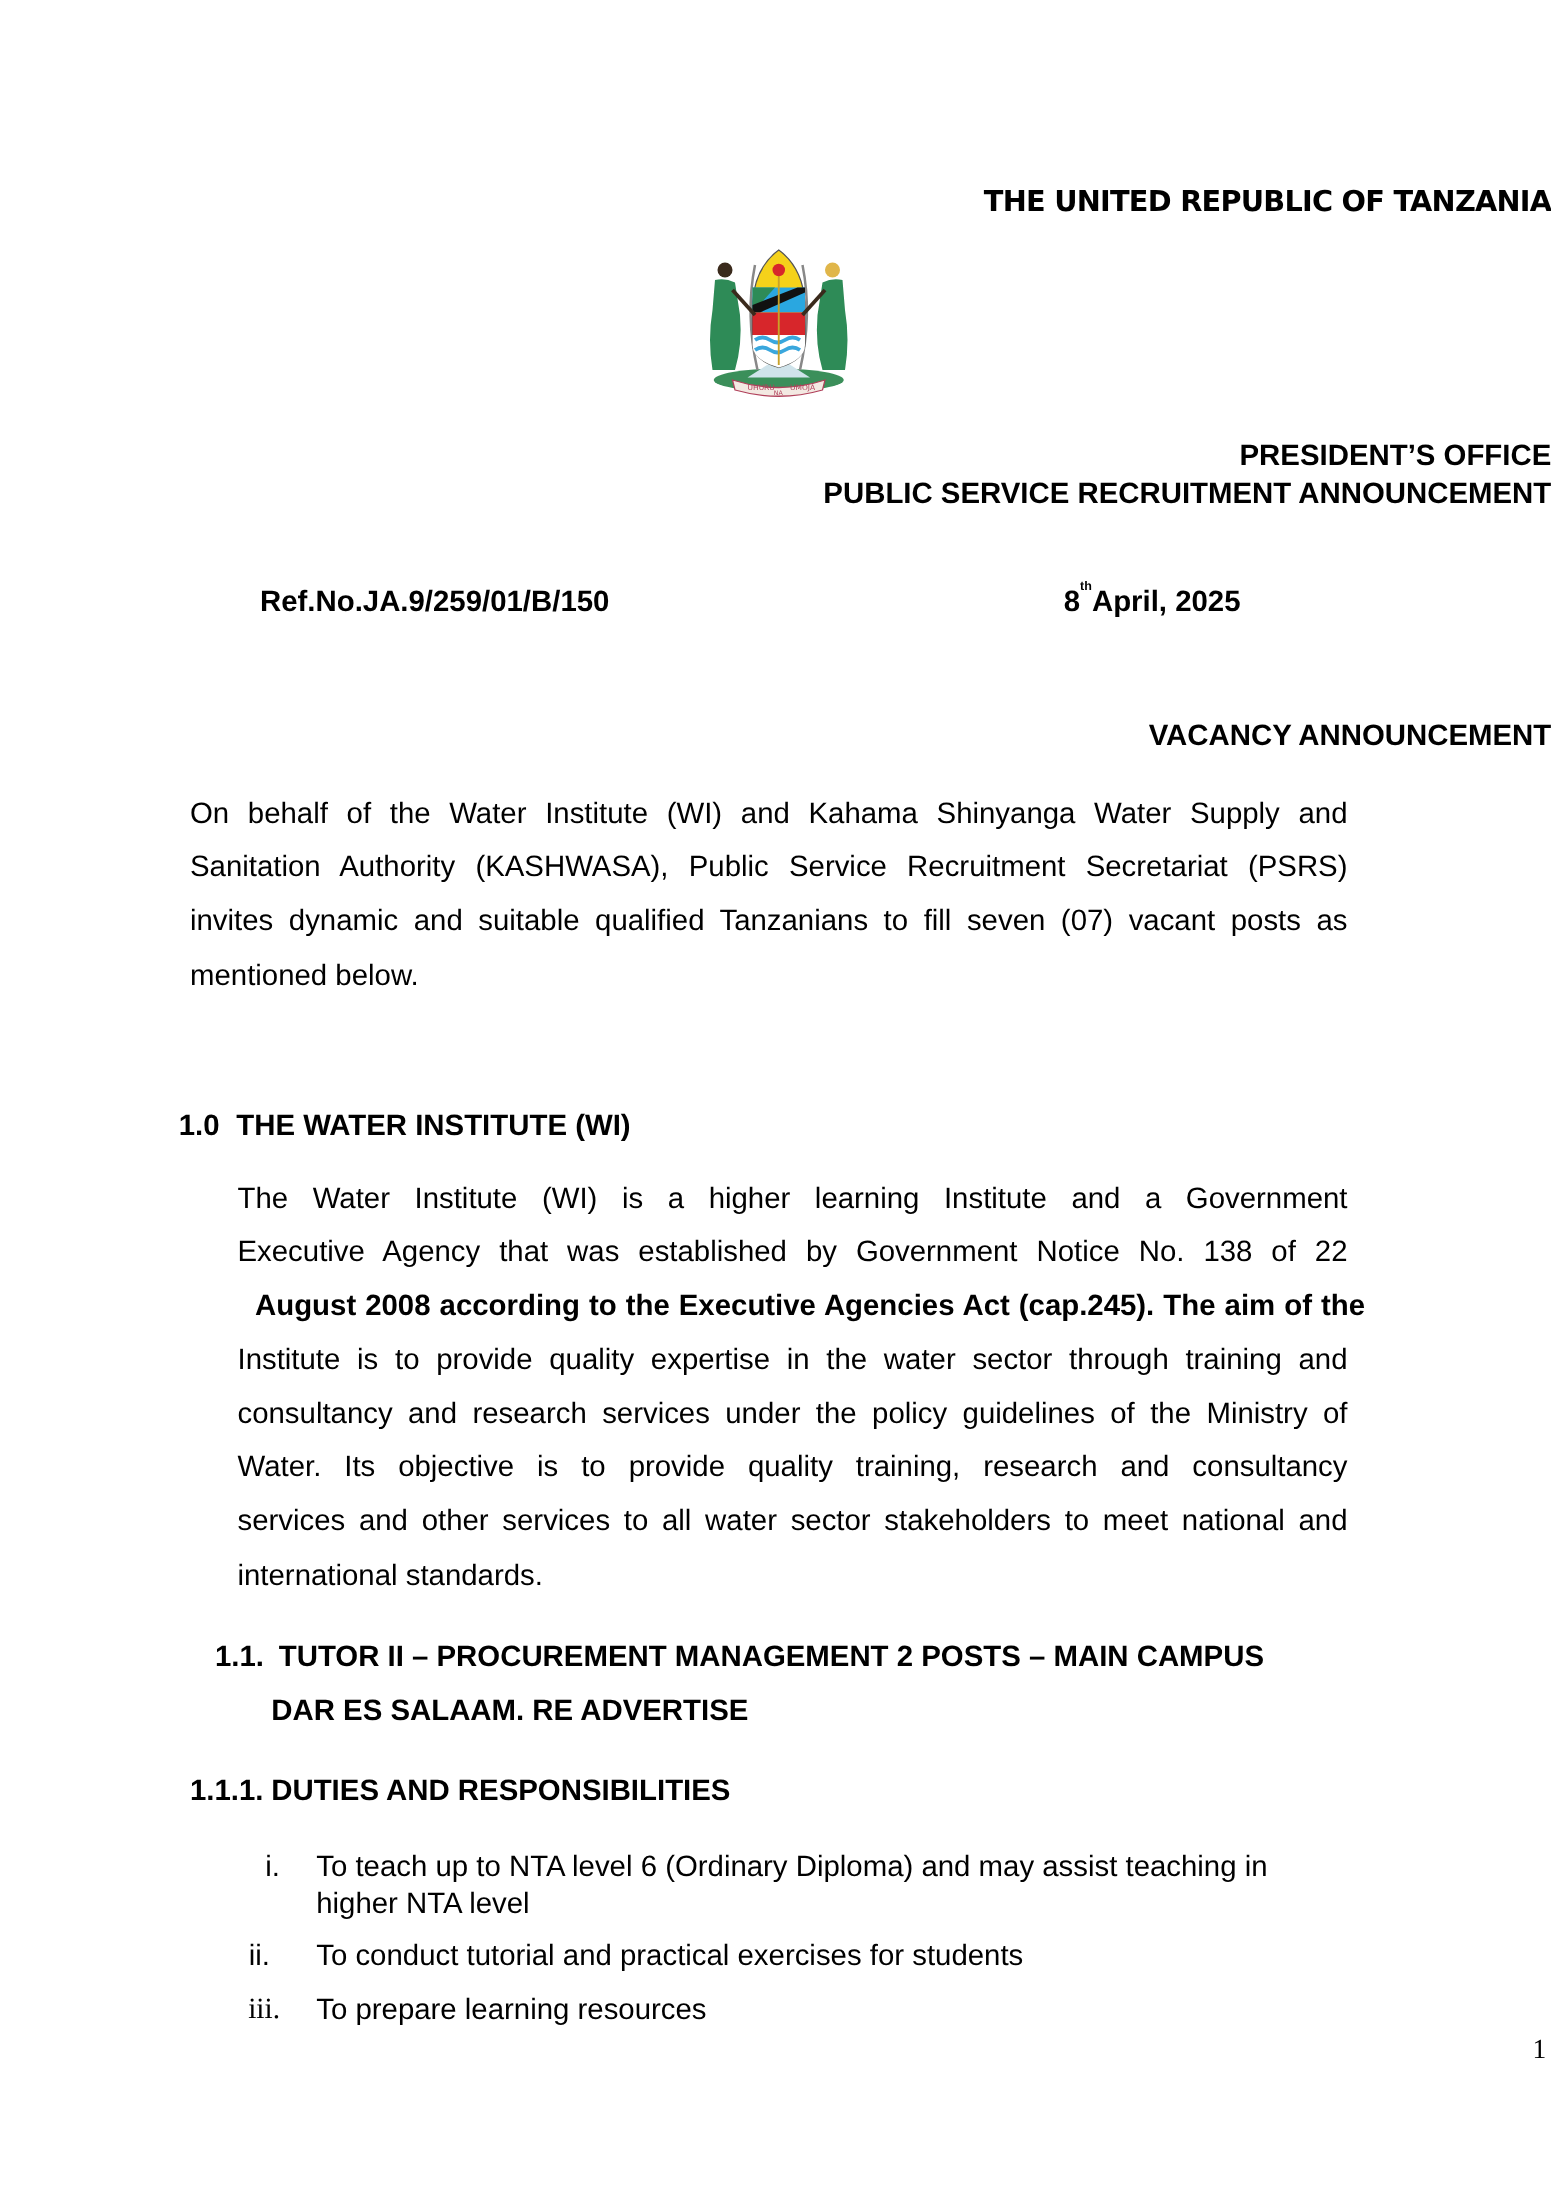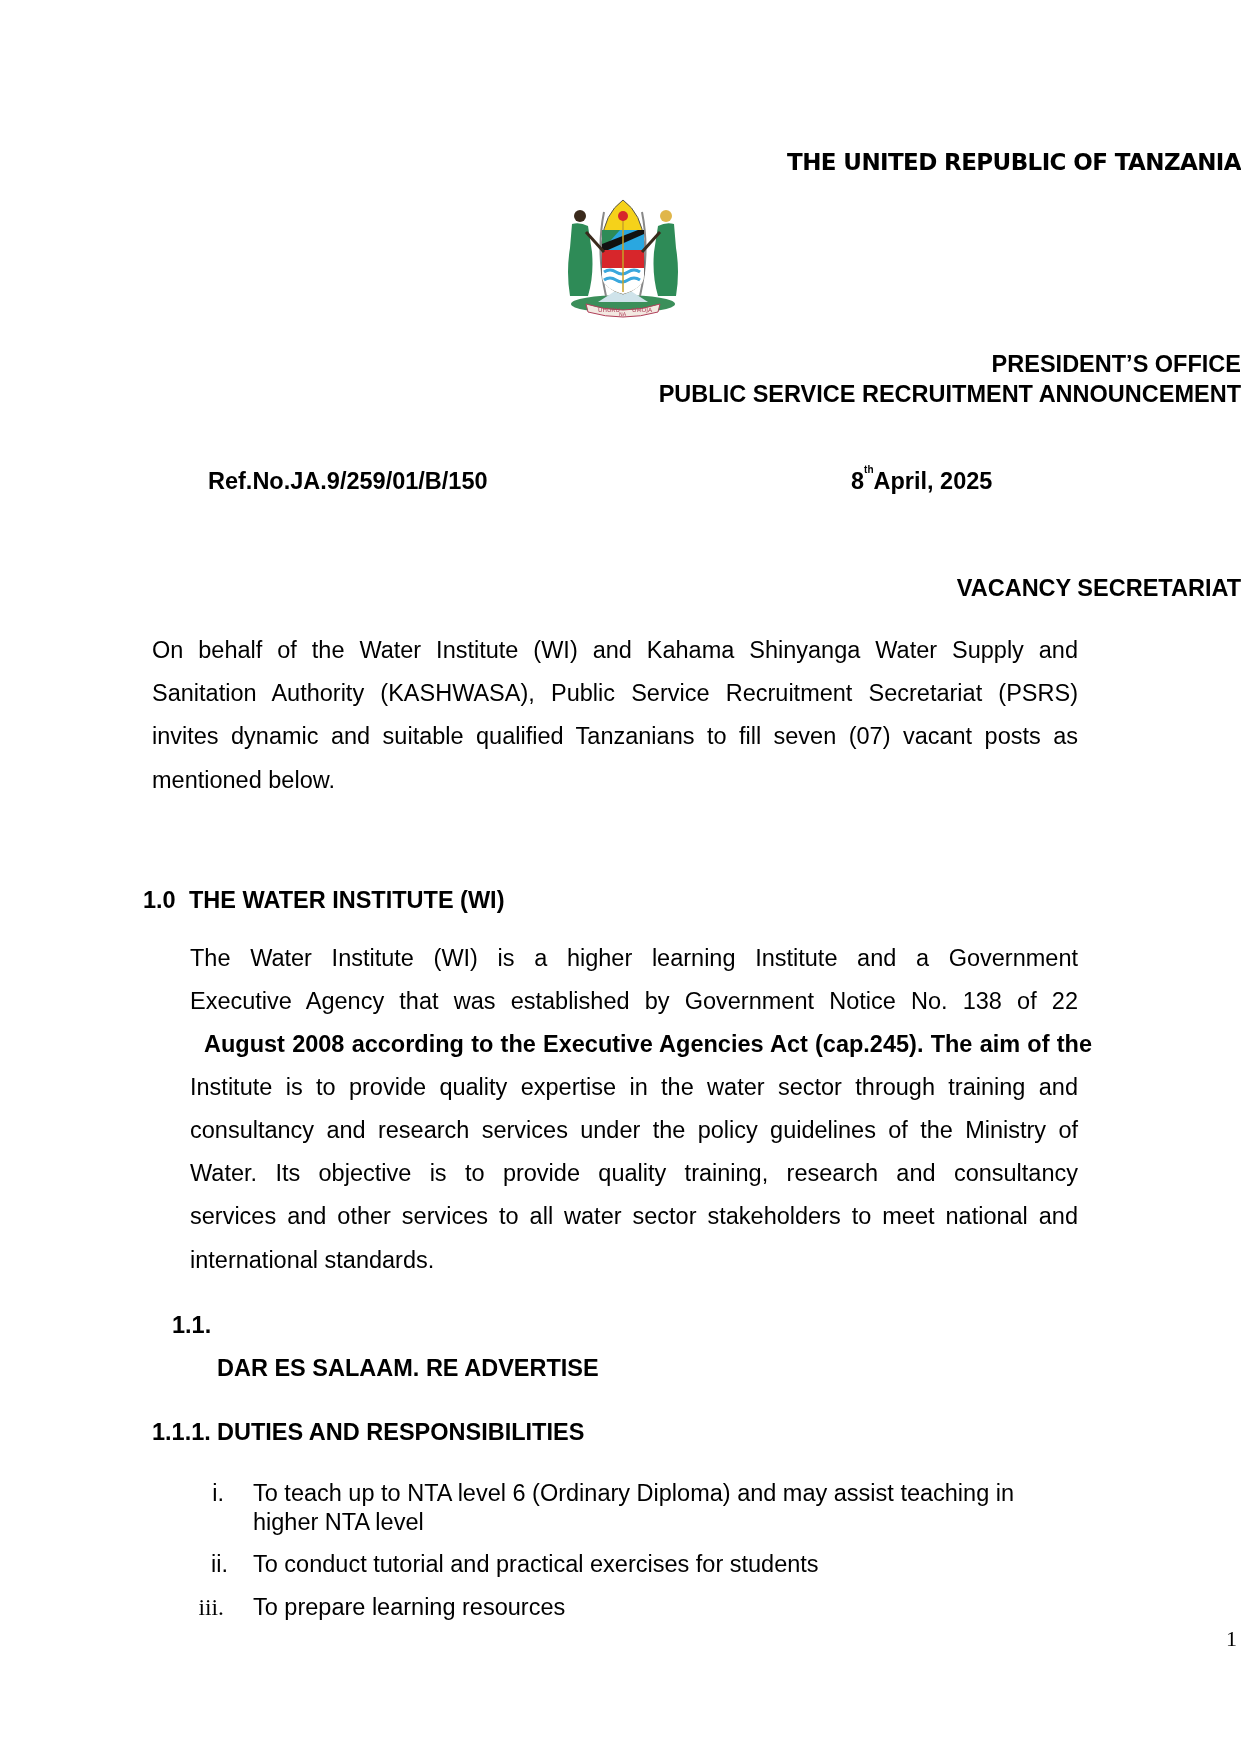--- a/index.html
+++ b/index.html
@@ -58,49 +58,50 @@
   </div>
 
   <div class="ln c b" style="top:350px;">PRESIDENT’S OFFICE</div>
   <div class="ln c b" style="top:380px;">PUBLIC SERVICE RECRUITMENT ANNOUNCEMENT</div>
 
   <div class="ln b" style="left:208px; top:467px;">Ref.No.JA.9/259/01/B/150</div>
   <div class="ln b" style="left:851px; top:467px;">
     <span>8</span><sup class="ord">th</sup><span>April, 2025</span>
   </div>
 
-  <div class="ln c b" style="top:574px;">VACANCY SECRETARIAT</div>
+  <div class="ln c b" style="top:574px;">VACANCY ANNOUNCEMENT</div>
 
   <div class="ln just" style="left:152px; width:926px; top:636px;">On behalf of the Water Institute (WI)  and  Kahama Shinyanga Water Supply and</div>
   <div class="ln just" style="left:152px; width:926px; top:679px;">Sanitation Authority (KASHWASA), Public Service Recruitment Secretariat (PSRS)</div>
   <div class="ln just" style="left:152px; width:926px; top:722px;">invites dynamic and suitable qualified Tanzanians to fill seven (07) vacant posts as</div>
   <div class="ln" style="left:152px; top:766px;">mentioned below.</div>
 
   <div class="ln b" style="left:143px; top:886px;">1.0</div>
   <div class="ln b" style="left:189px; top:886px;">THE WATER INSTITUTE (WI)</div>
 
   <div class="ln just" style="left:190px; width:888px; top:944px;">The Water Institute (WI) is a higher learning Institute and a Government</div>
   <div class="ln just" style="left:190px; width:888px; top:987px;">Executive Agency that was established by Government Notice No. 138 of 22</div>
   <div class="ln just" style="left:204px; width:888px; top:1030px;font-weight:bold;">August 2008 according to the Executive Agencies Act (cap.245). The aim of the</div>
   <div class="ln just" style="left:190px; width:888px; top:1073px;">Institute is to provide quality expertise in the water sector through training and</div>
   <div class="ln just" style="left:190px; width:888px; top:1116px;">consultancy and research services under the policy guidelines of the Ministry of</div>
   <div class="ln just" style="left:190px; width:888px; top:1202px;">services and other services to all water sector stakeholders to meet national and</div>
   <div class="ln just" style="left:190px; width:888px; top:1159px;">Water. Its objective is to provide quality training, research and consultancy</div>
   <div class="ln" style="left:190px; top:1246px;">international standards.</div>
 
   <div class="ln b" style="left:172px; top:1311px;">1.1.</div>
+  <div class="ln b" style="left:223px; top:1311px;">TUTOR II – PROCUREMENT MANAGEMENT 2 POSTS – MAIN CAMPUS</div>
   <div class="ln b" style="left:217px; top:1354px;">DAR ES SALAAM. RE ADVERTISE</div>
 
   <div class="ln b" style="left:152px; top:1418px;">1.1.1.</div>
   <div class="ln b" style="left:217px; top:1418px;">DUTIES AND RESPONSIBILITIES</div>
 
   <div class="ln numr" style="left:180px; width:44px; top:1479px;">i.</div>
   <div class="ln" style="left:253px; top:1479px;">To teach up to NTA level 6 (Ordinary Diploma) and may assist teaching in</div>
   <div class="ln" style="left:253px; top:1508px;">higher NTA level</div>
 
-  <div class="ln numr" style="left:184px; width:44px; top:1550px;">ii.</div>
+  <div class="ln numr" style="left:172px; width:44px; top:1550px;">ii.</div>
   <div class="ln" style="left:253px; top:1550px;">To conduct tutorial and practical exercises for students</div>
 
   <div class="ln numr" style="left:180px; width:44px; top:1593px;font-family:Liberation Serif, serif;">iii.</div>
   <div class="ln" style="left:253px; top:1593px;">To prepare learning resources</div>
 
   <div class="ln c pagenum" style="top:1625px; left:-4px;">1</div>
 </div>
 
 </body></html>

